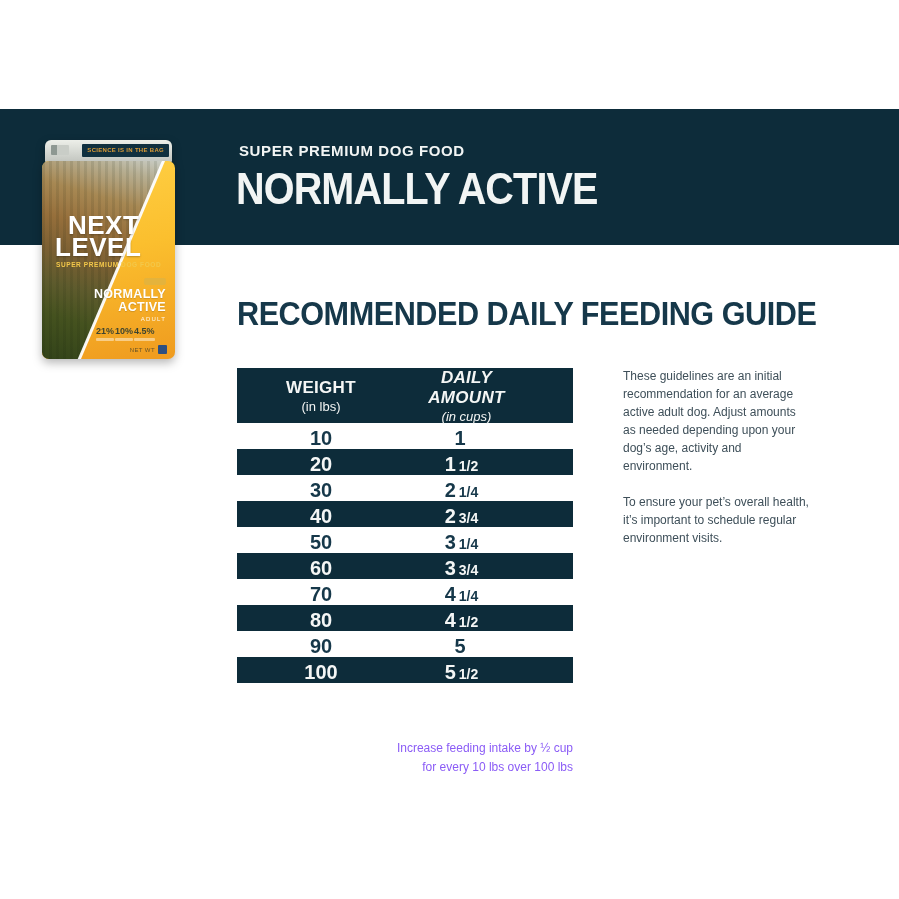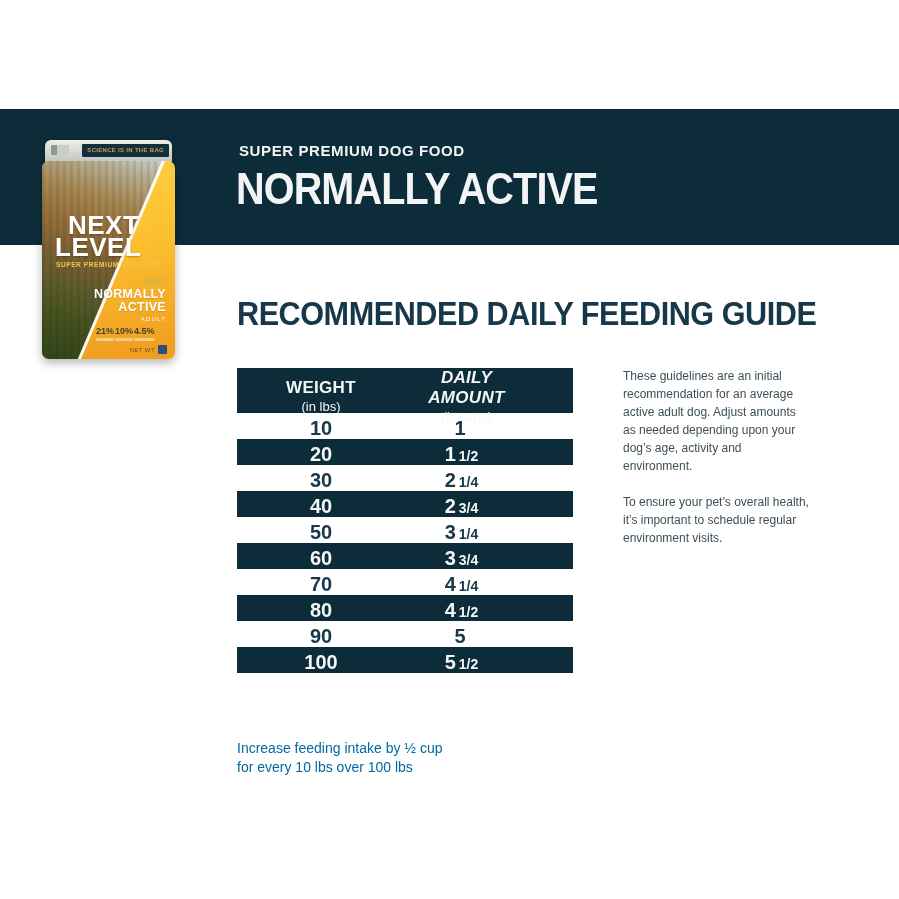--- a/index.html
+++ b/index.html
@@ -51,34 +51,34 @@
   .stat-bar{height:3px;background:rgba(255,255,255,.45);margin-top:2px;border-radius:1px;}
   .netwt{position:absolute;right:8px;bottom:5px;z-index:2;display:flex;align-items:center;gap:3px;
     font-size:6px;color:rgba(95,78,40,.95);letter-spacing:.4px;}
   .seal{width:9px;height:9px;background:#2d4f80;border-radius:1px;display:inline-block;}
   
   .section-title{position:absolute;left:237px;top:296px;margin:0;color:#16384a;font-weight:bold;
     font-size:34px;line-height:34px;letter-spacing:-.5px;white-space:nowrap;
     transform:scaleX(.9);transform-origin:0 50%;}
   
   .ftable{position:absolute;left:237px;top:368px;width:336px;}
-  .thead{background:#0d2c3a;color:#f4f6f5;height:45px;display:grid;grid-template-columns:1fr 1fr;
+  .thead{background:#0d2c3a;color:#f4f6f5;height:55px;display:grid;grid-template-columns:1fr 1fr;
     align-items:center;}
   .th{text-align:center;}
   .th2{padding-right:45px;font-style:italic;}
   .th-main{font-size:17px;font-weight:bold;letter-spacing:.3px;}
   .th-sub{font-size:13px;margin-top:1px;}
   .row{display:grid;grid-template-columns:1fr 1fr;height:26px;line-height:30px;}
   .row:nth-child(even){background:#0d2c3a;color:#f4f6f5;}
   .row:nth-child(odd){background:transparent;color:#16384a;}
   .cell{text-align:center;font-weight:bold;font-size:20px;}
   .cell.a{padding-right:55px;}
   .frac{font-size:14px;margin-left:3px;font-weight:bold;}
-  .footnote{position:absolute;left:237px;top:739px;width:336px;text-align:left;
-    color:#0369a1;font-size:14px;line-height:19px;white-space:pre-line;}
+  .footnote{position:absolute;left:237px;top:739px;width:336px;text-align:right;
+    color:#8b5cf6;font-size:12px;line-height:19px;white-space:pre-line;}
   
   .sidebar{position:absolute;left:623px;top:367px;width:262px;color:#3e4f59;
     font-size:12px;line-height:18px;}
   .para{margin:0 0 18px 0;white-space:pre-line;}
 </style>
 </head>
 <body>
 
 <div class="canvas">
 

